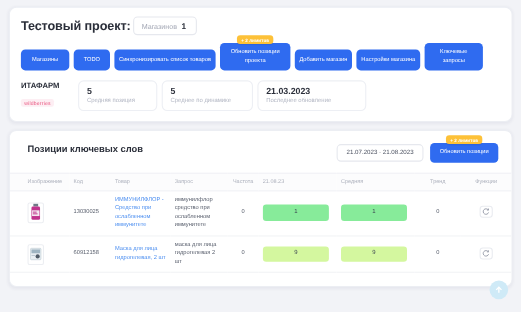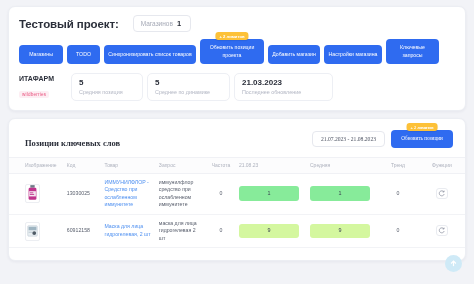--- a/index.html
+++ b/index.html
@@ -14,21 +14,21 @@
   .card {
     background: #ffffff;
     border-radius: 7px;
     box-shadow: 0 1px 3px rgba(30,40,80,0.06);
     border: 1px solid #eceef3;
   }
 
   
   .top-card { padding: 8px 10px 9px 10px; }
 
-  .title-row { display: flex; align-items: center; gap: 14px; }
+  .title-row { display: flex; align-items: center; gap: 2px; }
   .project-title {
     font-size: 11.5px; font-weight: bold; color: #2b2f3a; letter-spacing: -0.1px;
   }
   .shops-chip {
     border: 1px solid #e6e8ee; border-radius: 4px;
     padding: 3px 9px 3px 7px; font-size: 6.5px; color: #a5a9b6;
     display: flex; align-items: baseline; gap: 4px; background:#fff;
   }
   .shops-chip b { font-size: 7.5px; color: #2b2f3a; }
 
@@ -72,23 +72,22 @@
     padding: 4px 7px 5px 7px; min-height: 26px;
     display: flex; flex-direction: column; justify-content: center;
   }
   .stat-val { font-size: 8px; font-weight: bold; color: #2b2f3a; }
   .stat-lab { font-size: 5.4px; color: #b2b6c3; margin-top: 2px; }
   .sb1 { width: 72px; } .sb2 { width: 83px; } .sb3 { width: 99px; }
 
   
   .bottom-card { margin-top: 7px; padding: 0; overflow: hidden; height: 143px; }
   .sec-head {
-    display: flex; align-items: flex-end; justify-content: space-between;
+    display: flex; align-items: flex-start; justify-content: space-between;
     padding: 11px 12px 9px 16px;
-    font-family: Liberation Serif, serif;
   }
   .sec-title { font-size: 8.5px; font-weight: bold; color: #2b2f3a; }
   .head-right { display: flex; align-items: center; gap: 6px; }
   .date-chip {
     border: 1px solid #e6e8ee; border-radius: 4px; background:#fff;
     padding: 4px 8px; font-size: 5.6px; color: #4b5160; white-space: nowrap;
   }
   .b-update { width: 62px; min-height: 17px; }
 
   table { width: 100%; border-collapse: collapse; }

